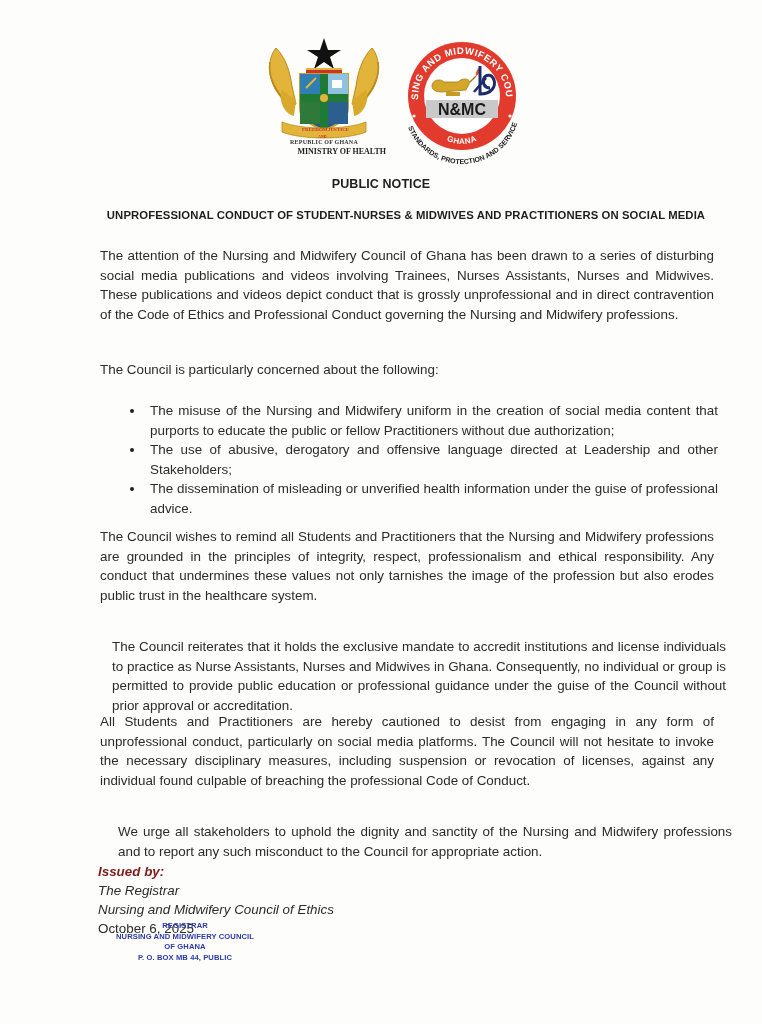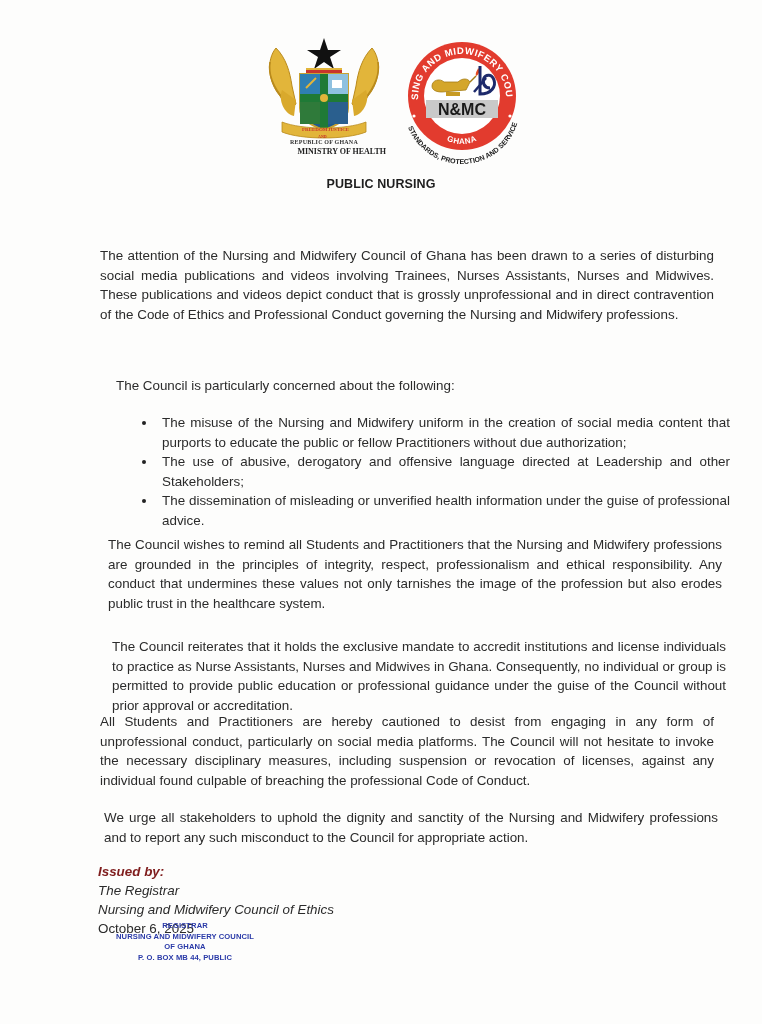--- a/index.html
+++ b/index.html
@@ -16,21 +16,21 @@
       font-family: "Liberation Serif", serif; font-size: 8px; font-weight: bold; color: #222; }
     .nmc { position: absolute; left: 130px; top: 0; width: 140px; height: 140px; }
     .title { position: absolute; top: 177px; left: 0; width: 762px; text-align: center;
       font-weight: bold; font-size: 12.5px; color: #1e1e1e; letter-spacing: 0.1px; }
     .subtitle { position: absolute; top: 209px; left: 92px; width: 628px; text-align: center;
       font-weight: bold; font-size: 11.3px; color: #1e1e1e; letter-spacing: 0.1px; white-space: nowrap; }
     .body { position: absolute; left: 100px; width: 614px; font-size: 13.4px; line-height: 19.6px;
       color: #2b2b2b; text-align: justify; }
     .p1 { top: 246px; }
     .p2 { top: 360px; }
-    .bullets { position: absolute; top: 397px; left: 122px; width: 592px; margin: 16px; padding: 0;
+    .bullets { position: absolute; top: 397px; left: 122px; width: 592px; margin: 4px; padding: 0;
       list-style: none; font-size: 13.4px; line-height: 19.6px; color: #2b2b2b; }
     .bullets li { position: relative; padding-left: 24px; text-align: justify; }
     .bullets li::before { content: ""; position: absolute; left: 4px; top: 8px; width: 4px; height: 4px;
       background: #222; border-radius: 50%; }
     .p3 { top: 527px; }
     .p4 { top: 625px; }
     .p5 { top: 712px; }
     .p6 { top: 804px; }
     .issued { position: absolute; top: 862px; left: 98px; font-size: 13.4px; line-height: 19px; color: #2b2b2b; }
     .issued .lbl { font-weight: bold; font-style: italic; color: #7f1d1d; }
@@ -105,35 +105,36 @@
       <text x="70" y="85" text-anchor="middle" font-size="16" font-weight="bold" fill="#1a1a1a" font-family="Liberation Sans, sans-serif">N&amp;MC</text>
       <text font-size="8" font-weight="bold" fill="#ffffff" font-family="Liberation Sans, sans-serif" letter-spacing="0.5">
         <textPath href="#ringBot" startOffset="50%" text-anchor="middle">GHANA</textPath>
       </text>
       <text font-size="7" font-weight="bold" fill="#1a1a1a" font-family="Liberation Sans, sans-serif">
         <textPath href="#outerArc" startOffset="50%" text-anchor="middle">STANDARDS, PROTECTION AND SERVICE</textPath>
       </text>
     </svg>
   </div>
 
-  <div class="title">PUBLIC NURSING</div>
+  <div class="title">PUBLIC NOTICE</div>
+  <div class="subtitle">UNPROFESSIONAL CONDUCT OF STUDENT-NURSES &amp; MIDWIVES AND PRACTITIONERS ON SOCIAL MEDIA</div>
 
   <p class="body p1" style="margin:0">The attention of the Nursing and Midwifery Council of Ghana has been drawn to a series of disturbing social media publications and videos involving Trainees, Nurses Assistants, Nurses and Midwives. These publications and videos depict conduct that is grossly unprofessional and in direct contravention of the Code of Ethics and Professional Conduct governing the Nursing and Midwifery professions.</p>
-  <p class="body p2" style="margin:16px">The Council is particularly concerned about the following:</p>
+  <p class="body p2" style="margin:0">The Council is particularly concerned about the following:</p>
 
   <ul class="bullets">
     <li>The misuse of the Nursing and Midwifery uniform in the creation of social media content that purports to educate the public or fellow Practitioners without due authorization;</li>
     <li>The use of abusive, derogatory and offensive language directed at Leadership and other Stakeholders;</li>
     <li>The dissemination of misleading or unverified health information under the guise of professional advice.</li>
   </ul>
 
-  <p class="body p3" style="margin:8px">The Council wishes to remind all Students and Practitioners that the Nursing and Midwifery professions are grounded in the principles of integrity, respect, professionalism and ethical responsibility. Any conduct that undermines these values not only tarnishes the image of the profession but also erodes public trust in the healthcare system.</p>
+  <p class="body p3" style="margin:0">The Council wishes to remind all Students and Practitioners that the Nursing and Midwifery professions are grounded in the principles of integrity, respect, professionalism and ethical responsibility. Any conduct that undermines these values not only tarnishes the image of the profession but also erodes public trust in the healthcare system.</p>
   <p class="body p4" style="margin:12px">The Council reiterates that it holds the exclusive mandate to accredit institutions and license individuals to practice as Nurse Assistants, Nurses and Midwives in Ghana. Consequently, no individual or group is permitted to provide public education or professional guidance under the guise of the Council without prior approval or accreditation.</p>
   <p class="body p5" style="margin:0">All Students and Practitioners are hereby cautioned to desist from engaging in any form of unprofessional conduct, particularly on social media platforms. The Council will not hesitate to invoke the necessary disciplinary measures, including suspension or revocation of licenses, against any individual found culpable of breaching the professional Code of Conduct.</p>
-  <p class="body p6" style="margin:4px">We urge all stakeholders to uphold the dignity and sanctity of the Nursing and Midwifery professions and to report any such misconduct to the Council for appropriate action.</p>
+  <p class="body p6" style="margin:18px">We urge all stakeholders to uphold the dignity and sanctity of the Nursing and Midwifery professions and to report any such misconduct to the Council for appropriate action.</p>
 
   <div class="issued">
     <div class="lbl">Issued by:</div>
     <div class="it">The Registrar</div>
     <div class="it">Nursing and Midwifery Council of Ethics</div>
     <div>October 6, 2025</div>
   </div>
 
   <div class="stamp">
     <div>REGISTRAR</div>

